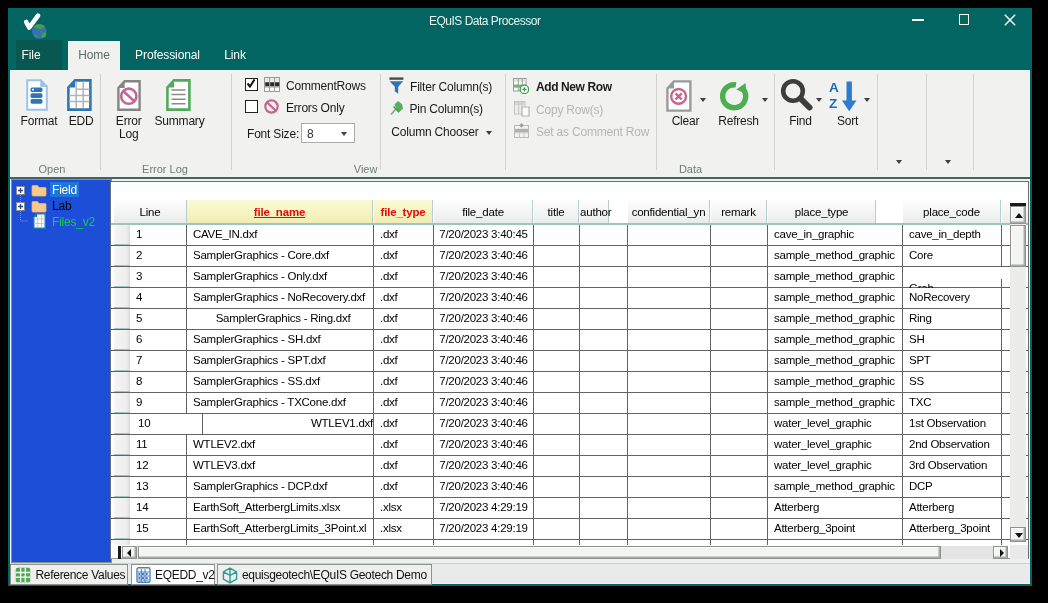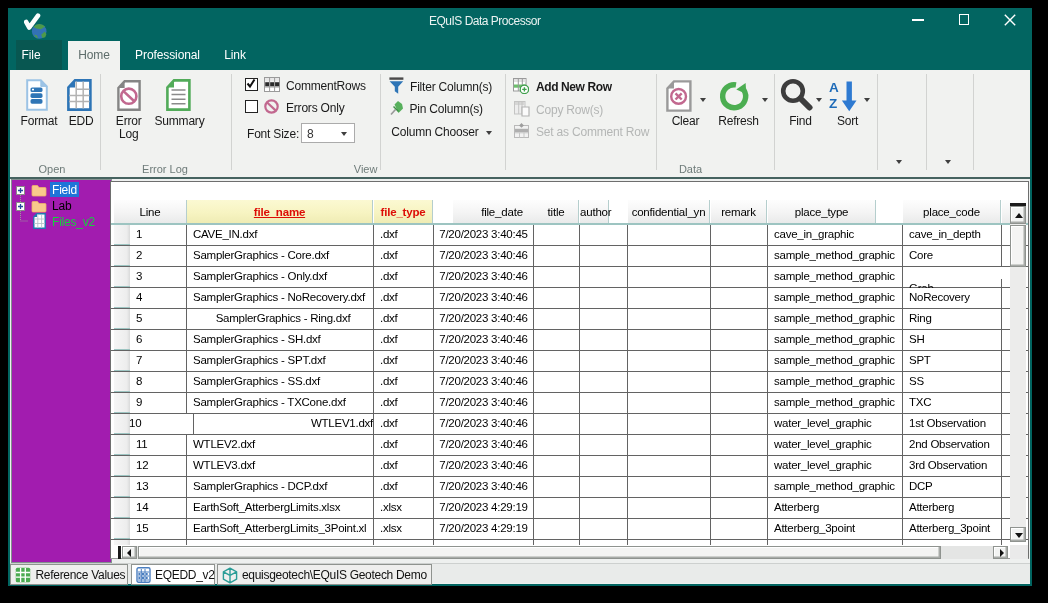--- a/index.html
+++ b/index.html
@@ -16,21 +16,21 @@
 .tab{position:absolute;top:0;height:30px;color:#fff;font-size:12px;letter-spacing:-0.1px;text-align:center;line-height:30px;}
 
 #ribbon{position:absolute;left:-2px;top:62px;width:1024px;height:109px;}
 .rdiv{position:absolute;top:4px;height:96px;width:1px;background:#d2d3d1;}
 .glabel{position:absolute;top:93px;font-size:11px;color:#6e7b79;width:120px;text-align:center;}
 .rlabel{font-size:12px;color:#1a1a1a;letter-spacing:-0.2px;}
 .icolbl{position:absolute;text-align:center;font-size:12px;color:#1a1a1a;letter-spacing:-0.2px;line-height:13.5px;}
 .caret{display:inline-block;width:0;height:0;border-left:3.5px solid transparent;border-right:3.5px solid transparent;border-top:4px solid #3f3f3f;}
 
 #content{position:absolute;left:-2px;top:171px;width:1024px;height:405px;}
-#tree{position:absolute;left:3px;top:0px;width:101px;height:384px;background:#a21caf;border:1px solid #83918f;}
+#tree{position:absolute;left:3px;top:0px;width:101px;height:384px;background:#1d4ed8;border:1px solid #83918f;}
 .titem{position:absolute;font-size:12px;letter-spacing:-0.2px;}
 
 #grid{position:absolute;left:102px;top:2px;width:919px;height:378px;background:#fff;border:1px solid #6e6e6e;border-bottom:1px solid #9a9a9a;}
 #rowsband{position:absolute;left:0;top:0;width:917px;height:16.5px;background:#f2f2f2;border-bottom:2px solid #5a5a5a;font-size:12px;color:#000;text-align:center;line-height:17px;letter-spacing:-0.2px;}
 .hcell{position:absolute;top:18px;height:22.5px;background:linear-gradient(#fdfdfd,#f4f4f4 55%,#e9eaea);border-right:1px solid #b5cecd;font-size:11.5px;color:#000;text-align:center;line-height:25px;letter-spacing:-0.2px;}
 .hyellow{background:linear-gradient(#fbf9d2,#f7f4c2 55%,#efecb4);color:#dd0d07;font-weight:bold;}
 #hline{position:absolute;left:0;top:40.5px;width:917px;height:2px;background:#9dc4c1;}
 .row{position:absolute;left:0;width:917px;height:21px;background:#fff;border-bottom:1px solid #636363;}
 .cell{position:absolute;top:0;height:20px;border-right:1px solid #636363;font-size:11.5px;letter-spacing:-0.25px;color:#000;padding:3px 0 0 6px;white-space:nowrap;overflow:hidden;}
 .ind{position:absolute;left:0;top:0;width:16px;height:20px;background:linear-gradient(90deg,#f6f6f6,#ededed 80%,#d9dada);box-shadow:inset 0 -1px 0 #9dc4c1;}
@@ -230,21 +230,21 @@
  </svg>
  <div class="abs" style="left:37.5px;top:1.5px;width:29px;height:15.5px;background:#1f75d8;"></div>
  <div class="titem" style="left:40px;top:3px;color:#fff;">Field</div>
  <div class="titem" style="left:40px;top:19px;color:#000;">Lab</div>
  <div class="titem" style="left:40px;top:35px;color:#15d03c;">Files_v2</div>
 </div>
 <div id="grid">
 <div class="hcell" style="left:3px;width:73px;">Line</div>
 <div class="hcell hyellow" style="left:76px;width:186px;text-decoration:underline;">file_name</div>
 <div class="hcell hyellow" style="left:263px;width:59px;">file_type</div>
-<div class="hcell" style="left:342px;width:99px;">file_date</div>
+<div class="hcell" style="left:323px;width:99px;">file_date</div>
 <div class="hcell" style="left:423px;width:45px;">title</div>
 <div class="hcell" style="left:469px;width:29px;">author</div>
 <div class="hcell" style="left:517px;width:82px;">confidential_yn</div>
 <div class="hcell" style="left:600px;width:56px;">remark</div>
 <div class="hcell" style="left:657px;width:108px;">place_type</div>
 <div class="hcell" style="left:792px;width:98px;">place_code</div>
 <div class="hcell" style="left:891px;width:26px;border-right:none;"></div>
 <div id="hline"></div>
 <div id="rowsclip" style="position:absolute;left:0;top:0;width:917px;height:363px;overflow:hidden;">
 <div class="row" style="top:42.5px;">
@@ -359,21 +359,21 @@
 <div class="cell cdate" style="left:323px;width:100px;">7/20/2023 3:40:46</div>
 <div class="cell" style="left:423px;width:46px;"></div>
 <div class="cell" style="left:469px;width:48px;"></div>
 <div class="cell" style="left:517px;width:83px;"></div>
 <div class="cell" style="left:600px;width:57px;"></div>
 <div class="cell" style="left:657px;width:135px;">sample_method_graphic</div>
 <div class="cell" style="left:792px;width:99px;">TXC</div>
 </div>
 <div class="row" style="top:231.5px;">
 <div class="ind" style="left:3px;"></div>
-<div class="cell" style="left:12px;width:71px;">10</div>
+<div class="cell" style="left:21px;width:71px;">10</div>
 <div class="cell" style="left:76px;width:187px;text-align:right;">WTLEV1.dxf</div>
 <div class="cell" style="left:263px;width:60px;">.dxf</div>
 <div class="cell cdate" style="left:323px;width:100px;">7/20/2023 3:40:46</div>
 <div class="cell" style="left:423px;width:46px;"></div>
 <div class="cell" style="left:469px;width:48px;"></div>
 <div class="cell" style="left:517px;width:83px;"></div>
 <div class="cell" style="left:600px;width:57px;"></div>
 <div class="cell" style="left:657px;width:135px;">water_level_graphic</div>
 <div class="cell" style="left:792px;width:99px;">1st Observation</div>
 </div>

